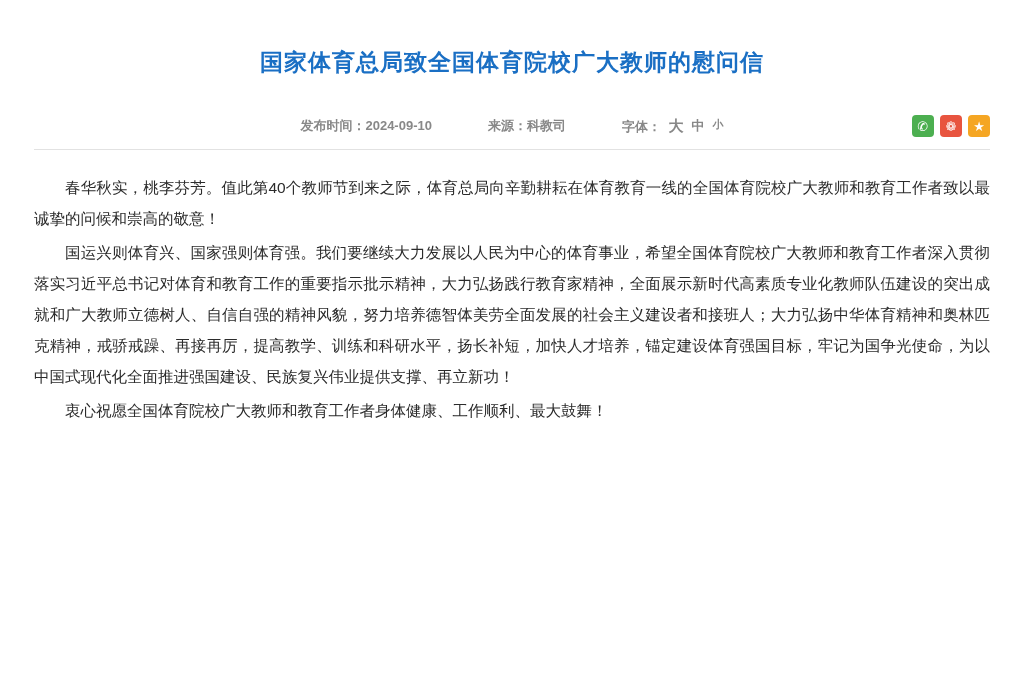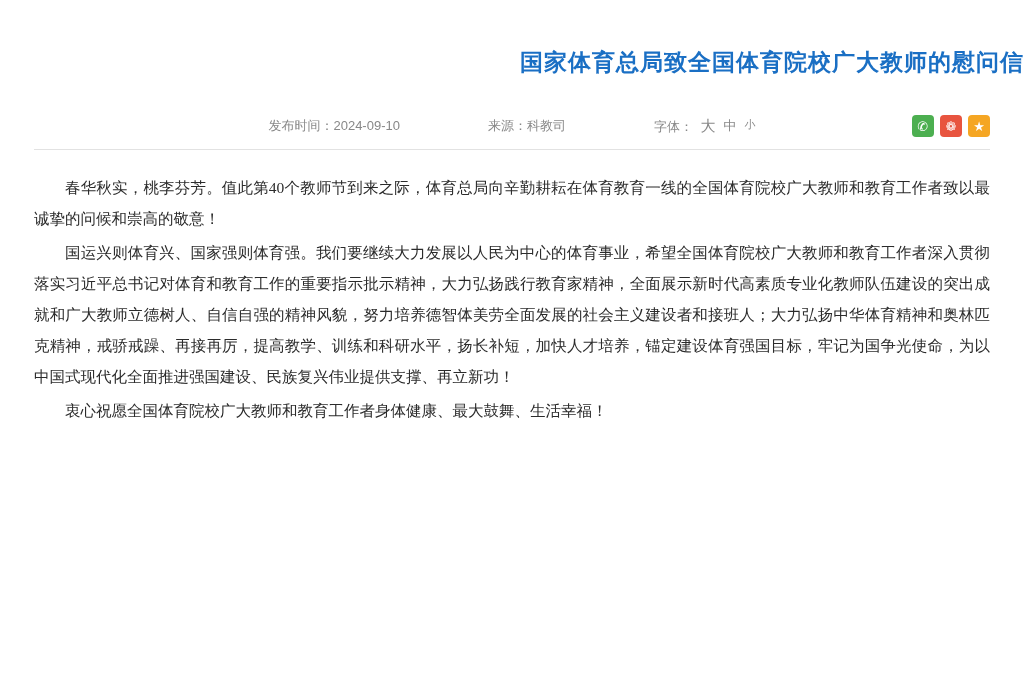--- a/index.html
+++ b/index.html
@@ -14,21 +14,21 @@
     color: #333333;
     overflow: hidden;
   }
   .page {
     position: relative;
     width: 1024px;
     height: 693px;
     box-sizing: border-box;
   }
   .article-title {
-    text-align: right;
+    text-align: center;
     font-size: 23px;
     font-weight: bold;
     color: #1a6fc4;
     letter-spacing: 1px;
     padding-top: 30px;
     padding-bottom: 6px;
     line-height: 34px;
   }
   .meta-bar {
     position: relative;
@@ -37,21 +37,22 @@
     border-bottom: 1px solid #e2e2e2;
     display: flex;
     align-items: center;
     justify-content: center;
     font-size: 13px;
     color: #888888;
   }
   .meta-group {
     display: flex;
     align-items: center;
-    gap: 88px;
+    gap: 56px;
+    font-weight: bold;
   }
   .meta-item {
     white-space: nowrap;
   }
   .font-sizes {
     display: inline-flex;
     gap: 8px;
     margin-left: 4px;
   }
   .font-sizes span {
@@ -86,21 +87,20 @@
   .content {
     margin: 22px 34px 0 34px;
     font-size: 15.5px;
     line-height: 31px;
     color: #2b2b2b;
     text-align: justify;
   }
   .content p {
     margin: 0 0 3px 0;
     text-indent: 2em;
-    font-family: Liberation Serif, serif;
   }
 </style>
 </head>
 <body>
 
 <div class="page">
 
   <h1 class="article-title">国家体育总局致全国体育院校广大教师的慰问信</h1>
 
   <div class="meta-bar">
@@ -123,16 +123,16 @@
     <div class="share-icons">
       <span class="share-icon icon-wechat">✆</span>
       <span class="share-icon icon-weibo">❁</span>
       <span class="share-icon icon-fav">★</span>
     </div>
   </div>
 
   <div class="content">
     <p>春华秋实，桃李芬芳。值此第40个教师节到来之际，体育总局向辛勤耕耘在体育教育一线的全国体育院校广大教师和教育工作者致以最诚挚的问候和崇高的敬意！</p>
     <p>国运兴则体育兴、国家强则体育强。我们要继续大力发展以人民为中心的体育事业，希望全国体育院校广大教师和教育工作者深入贯彻落实习近平总书记对体育和教育工作的重要指示批示精神，大力弘扬践行教育家精神，全面展示新时代高素质专业化教师队伍建设的突出成就和广大教师立德树人、自信自强的精神风貌，努力培养德智体美劳全面发展的社会主义建设者和接班人；大力弘扬中华体育精神和奥林匹克精神，戒骄戒躁、再接再厉，提高教学、训练和科研水平，扬长补短，加快人才培养，锚定建设体育强国目标，牢记为国争光使命，为以中国式现代化全面推进强国建设、民族复兴伟业提供支撑、再立新功！</p>
-    <p>衷心祝愿全国体育院校广大教师和教育工作者身体健康、最大鼓舞、生活幸福！</p>
+    <p>衷心祝愿全国体育院校广大教师和教育工作者身体健康、工作顺利、最大鼓舞！</p>
   </div>
 
 </div>
 
 </body></html>

